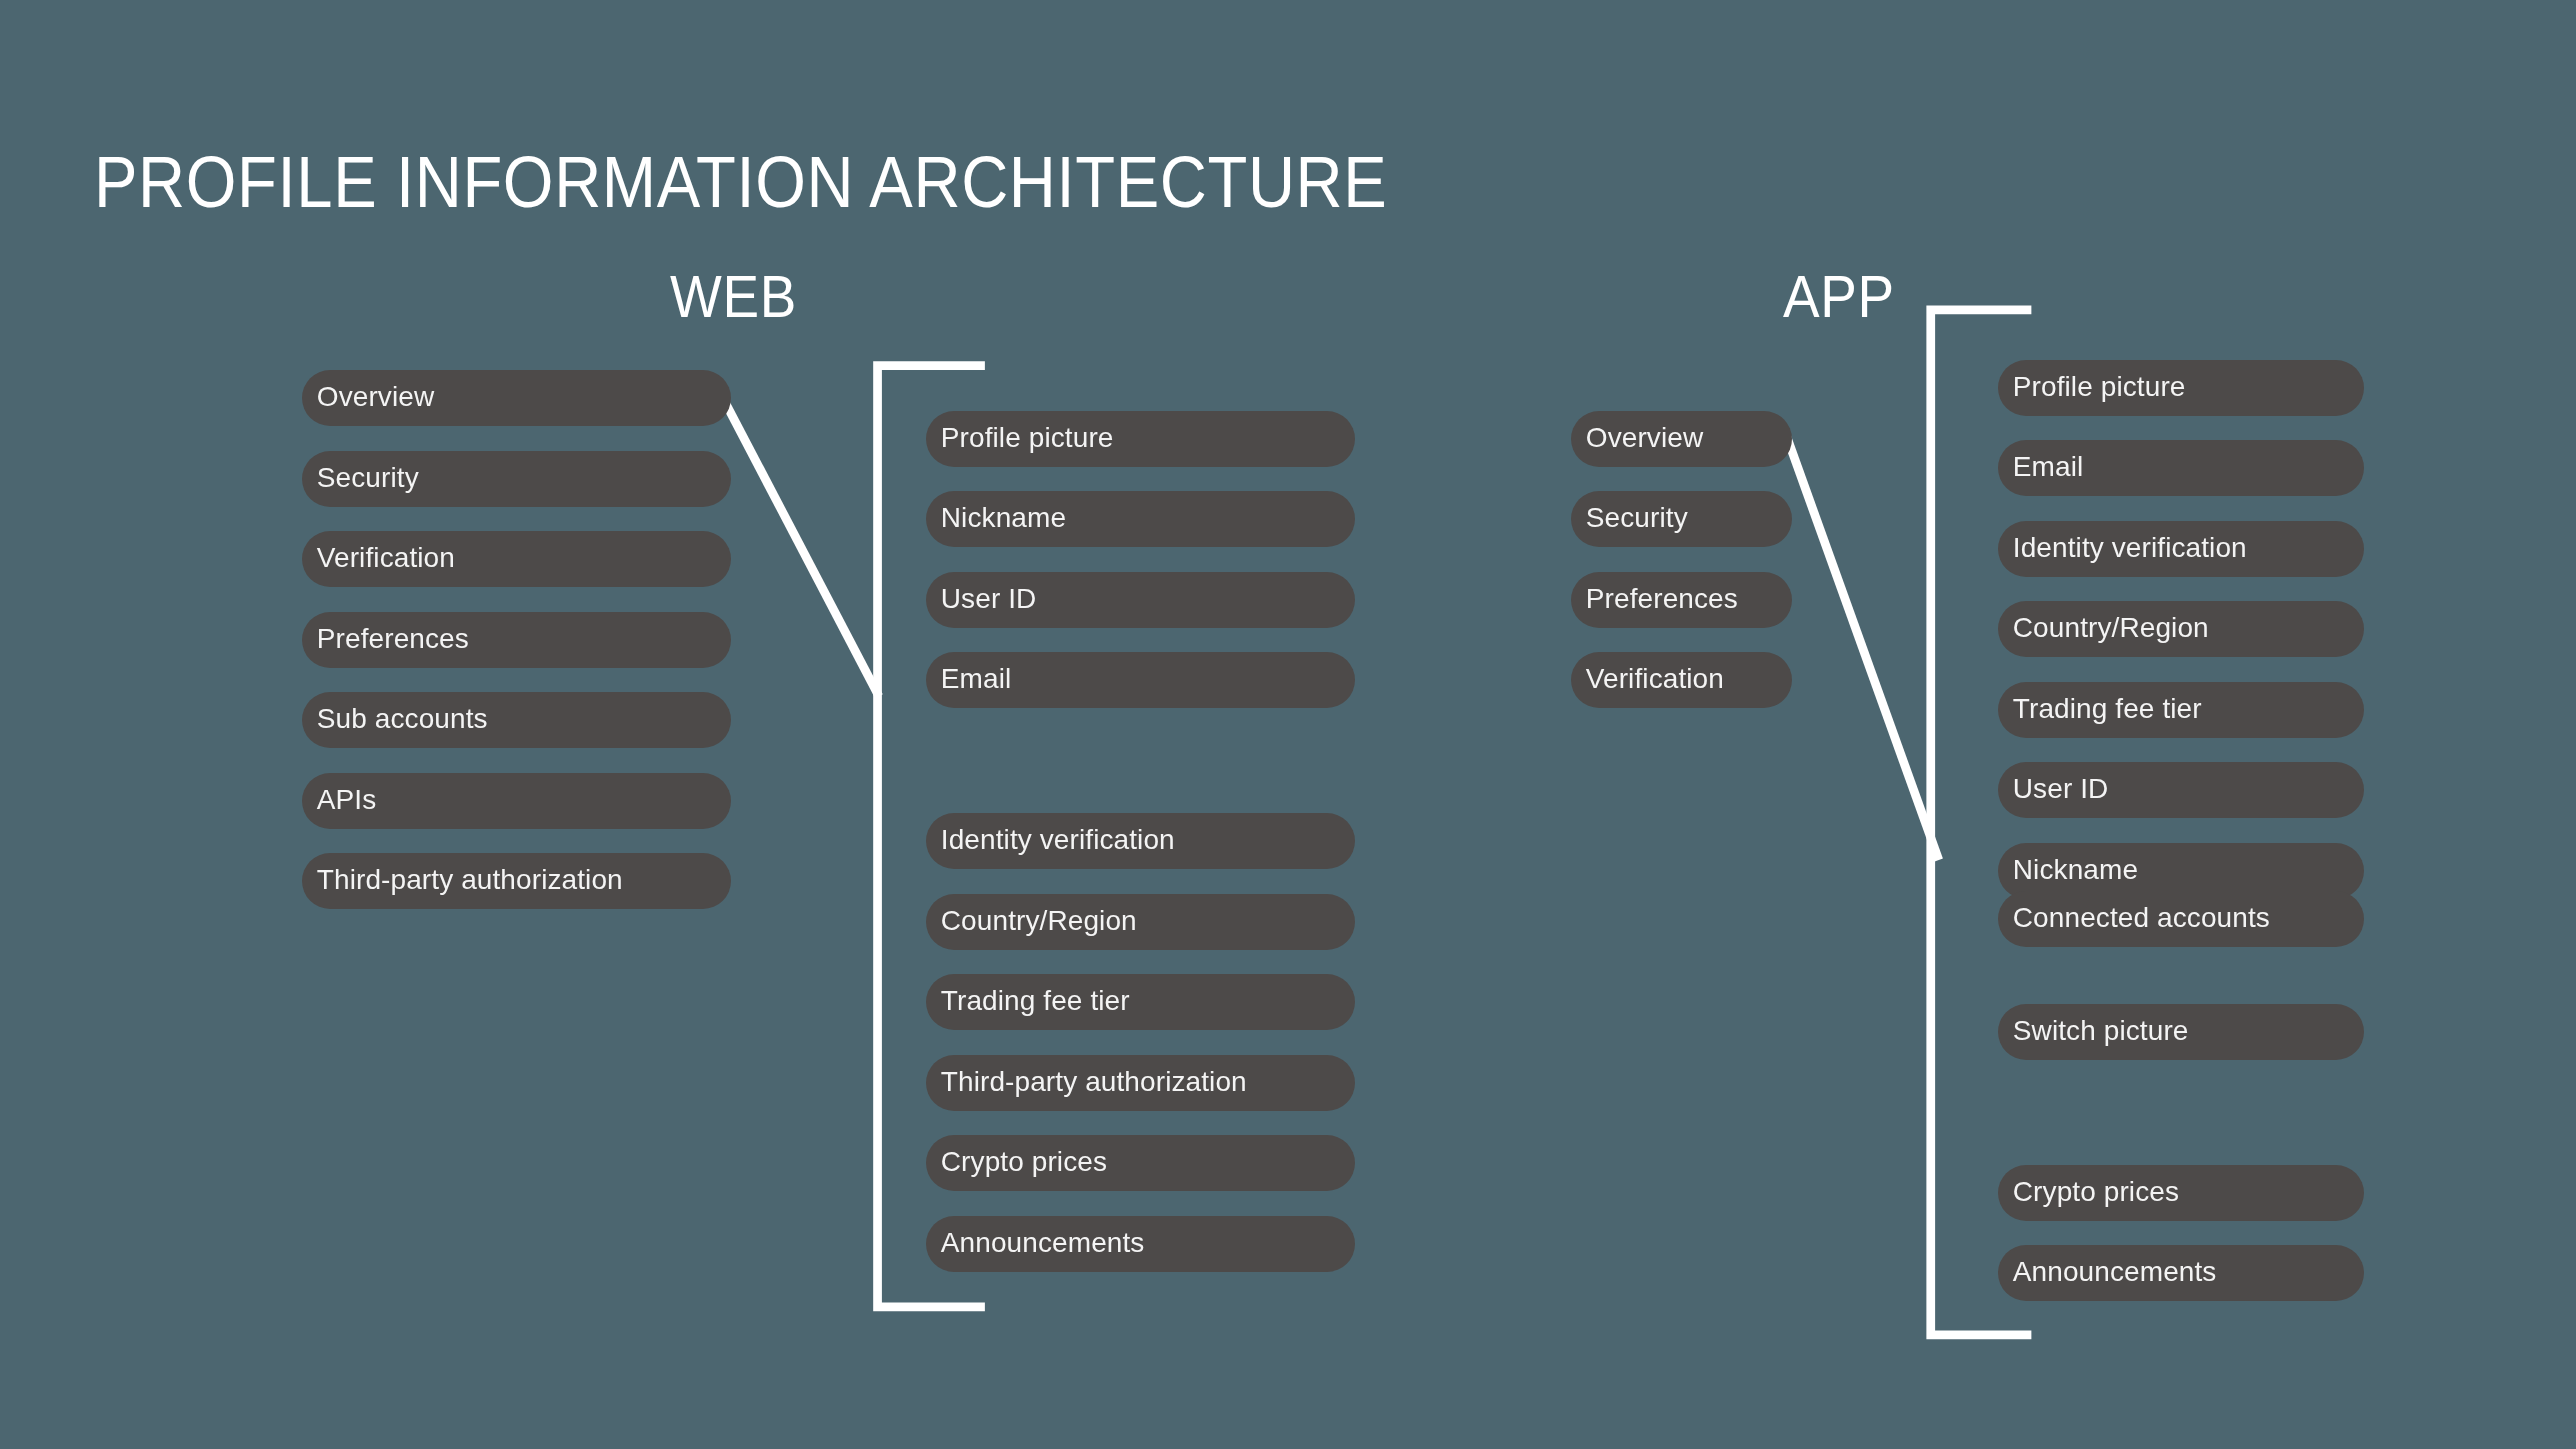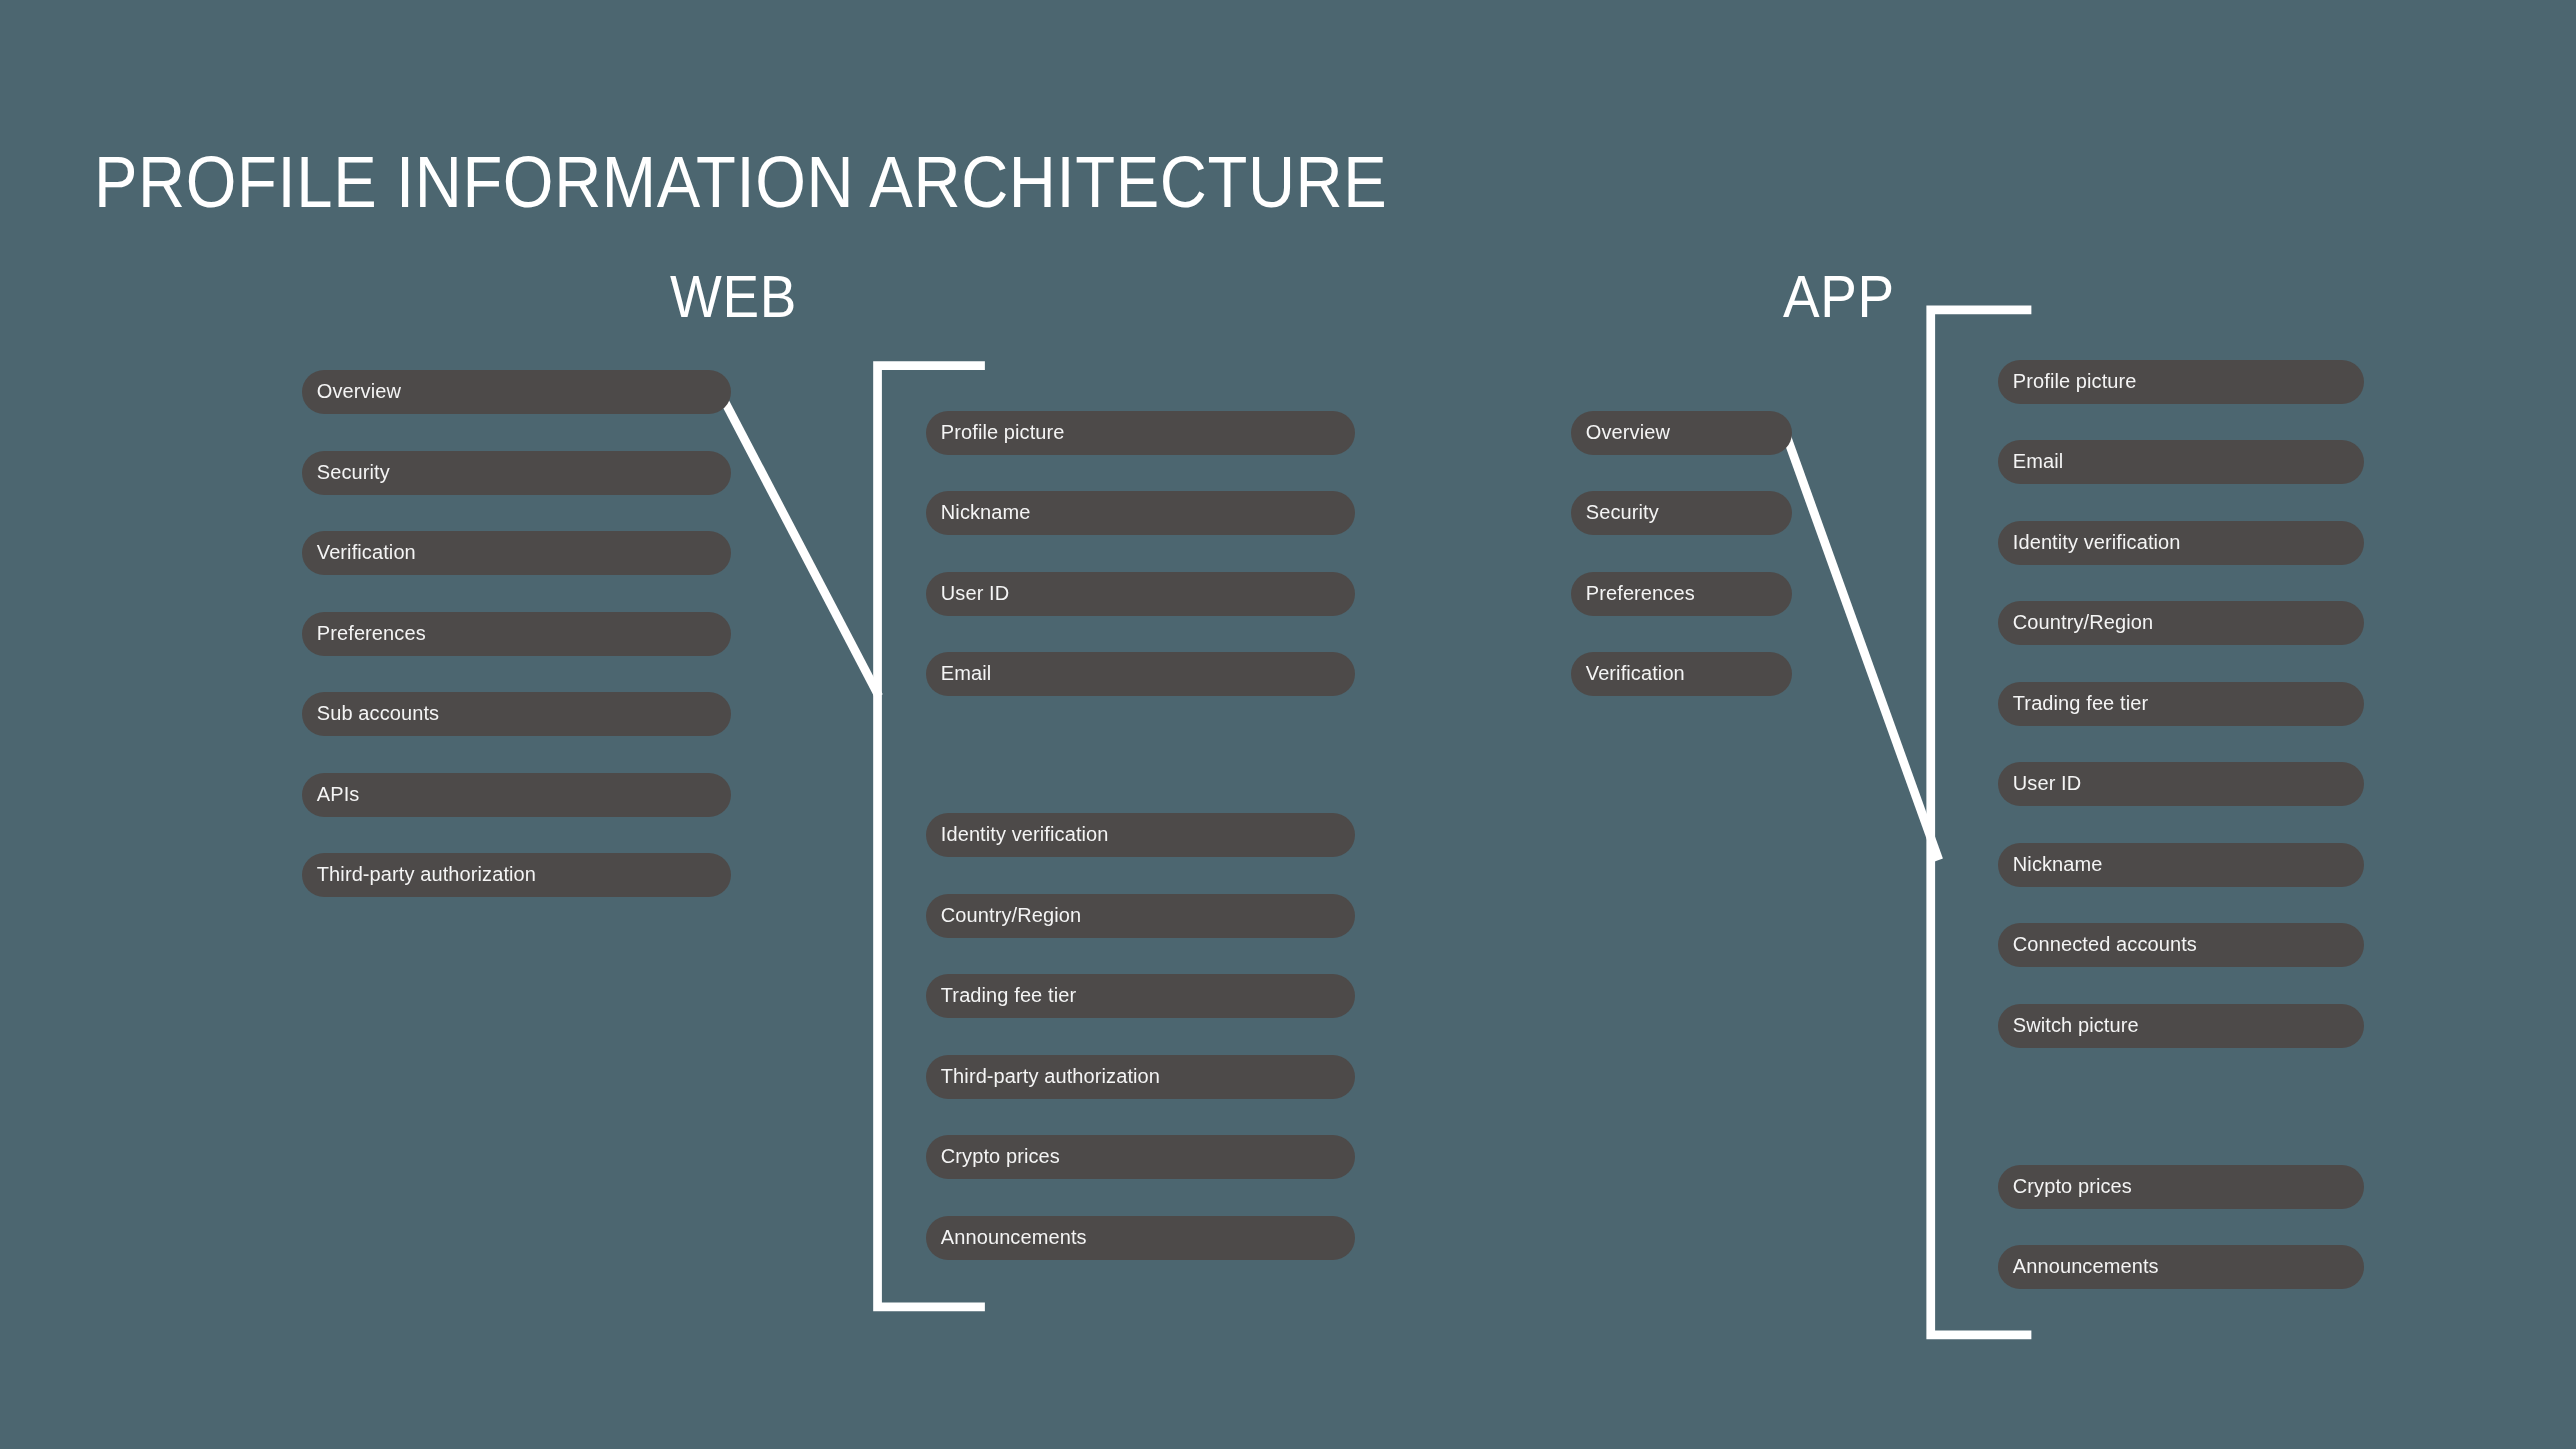--- a/index.html
+++ b/index.html
@@ -46,28 +46,28 @@
   }
   #web-heading  { left: 631px;  top: 268px; transform-origin: left top; }
   #app-heading  { left: 1744px; top: 268px; transform-origin: left top; }
 
   
   .pill {
     position: absolute;
     background: #4d4a49;
     border-radius: 670px;
     color: #f4f4f4;
-    font-size: 20px;
+    font-size: 28px;
     line-height: 1;
     font-weight: 300;
     display: flex;
     align-items: center;
     padding: 0 0 0 14.8px;
     box-sizing: border-box;
-    height: 44px;
+    height: 56px;
     white-space: nowrap;
     letter-spacing: 0.1px;
   }
   .pill-label { position: relative; top: -1.3px; }
 
   
   .col-web-main  { left: 263px;  width: 429px; }
   .col-web-sub   { left: 887px; width: 429px; }
   .col-app-main  { left: 1532px; width: 221px; }
   .col-app-sub   { left: 1959px; width: 366px; }
@@ -190,21 +190,21 @@
     </div>
   <div class="pill col-app-sub" style="top:682px">
       <span class="pill-label">Trading fee tier</span>
     </div>
   <div class="pill col-app-sub" style="top:762px">
       <span class="pill-label">User ID</span>
     </div>
   <div class="pill col-app-sub" style="top:843px">
       <span class="pill-label">Nickname</span>
     </div>
-  <div class="pill col-app-sub" style="top:923px">
+  <div class="pill col-app-sub" style="top:891px">
       <span class="pill-label">Connected accounts</span>
     </div>
   <div class="pill col-app-sub" style="top:1004px">
       <span class="pill-label">Switch picture</span>
     </div>
   <div class="pill col-app-sub" style="top:1165px">
       <span class="pill-label">Crypto prices</span>
     </div>
   <div class="pill col-app-sub" style="top:1245px">
       <span class="pill-label">Announcements</span>

